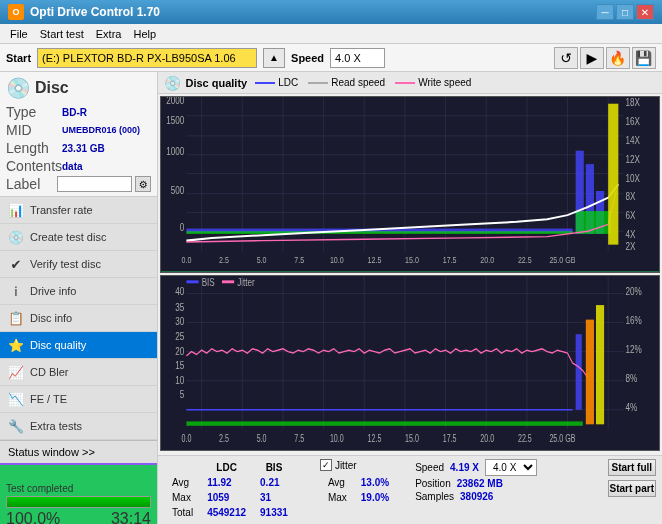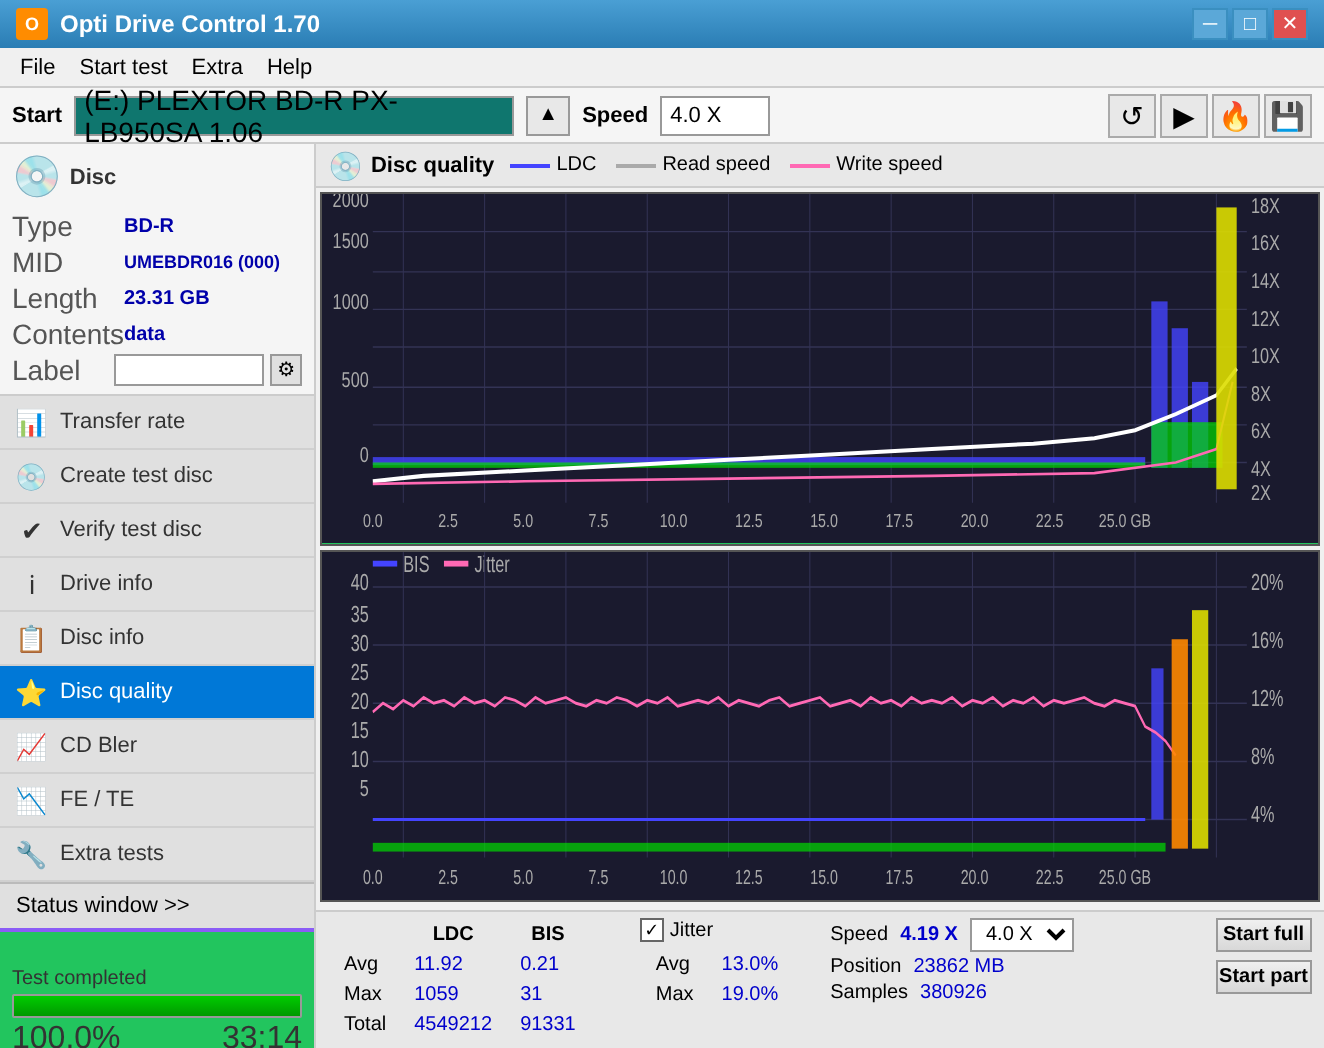--- a/index.html
+++ b/index.html
@@ -37,24 +37,24 @@
       background: #f5f5f5;
       border-bottom: 1px solid #ccc;
       display: flex;
       align-items: center;
       padding: 3px 6px;
       height: 28px;
       gap: 6px;
     }
     .drive-label { font-size: 11px; font-weight: 600; }
     .drive-select {
-      background: #0f766e;
+      background: #fde047;
       border: 1px solid #999;
       padding: 1px 4px;
-      font-size: 14px;
+      font-size: 11px;
       height: 20px;
       display: flex;
       align-items: center;
       flex: 1;
       max-width: 220px;
     }
     .drive-btn { width: 22px; height: 20px; background: #e8e8e8; border: 1px solid #999; display: flex; align-items: center; justify-content: center; cursor: pointer; font-size: 10px; }
     .speed-label { font-size: 11px; font-weight: 600; }
     .speed-select { background: white; border: 1px solid #999; padding: 1px 4px; font-size: 11px; height: 20px; width: 55px; display: flex; align-items: center; }
     .drive-icons { display: flex; gap: 2px; margin-left: auto; }
@@ -80,21 +80,21 @@
       background: #f5f5f5;
       border-bottom: 1px solid #ccc;
       padding: 4px 6px;
     }
     .disc-panel-header {
       display: flex;
       align-items: center;
       margin-bottom: 4px;
     }
     .disc-icon { font-size: 20px; margin-right: 4px; }
-    .disc-label { font-size: 11px; font-weight: 600; color: #333; }
+    .disc-label { font-size: 16px; font-weight: 600; color: #333; }
     
     .disc-row { display: flex; margin-bottom: 2px; align-items: center; }
     .disc-key { width: 56px; font-size: 14px; color: #555; }
     .disc-val { font-size: 10px; color: #00a; font-weight: 600; }
     
     .label-row { display: flex; align-items: center; gap: 3px; margin-top: 2px; }
     .label-input { border: 1px solid #999; background: white; height: 16px; width: 75px; font-size: 10px; }
     .label-btn { width: 18px; height: 16px; background: #e0e0e0; border: 1px solid #999; font-size: 10px; display: flex; align-items: center; justify-content: center; cursor: pointer; }
     
     
@@ -189,21 +189,21 @@
       border-top: 1px solid #ccc;
       padding: 3px 6px;
       display: flex;
       gap: 10px;
       align-items: flex-start;
     }
     
     .stats-table { font-size: 10px; }
     .stats-table td { padding: 1px 6px; }
     .stats-header { font-size: 10px; font-weight: 600; text-align: center; }
-    .stats-blue { color: #0000cc; font-weight: 400; }
+    .stats-blue { color: #0000cc; font-weight: 700; }
     .stats-row { display: flex; align-items: center; gap: 6px; font-size: 10px; }
     .start-btn {
       background: linear-gradient(to bottom, #f0f0f0, #d8d8d8);
       border: 1px solid #999;
       font-size: 10px;
       padding: 2px 1px;
       cursor: pointer;
       white-space: nowrap;
       font-weight: bold;
     }

